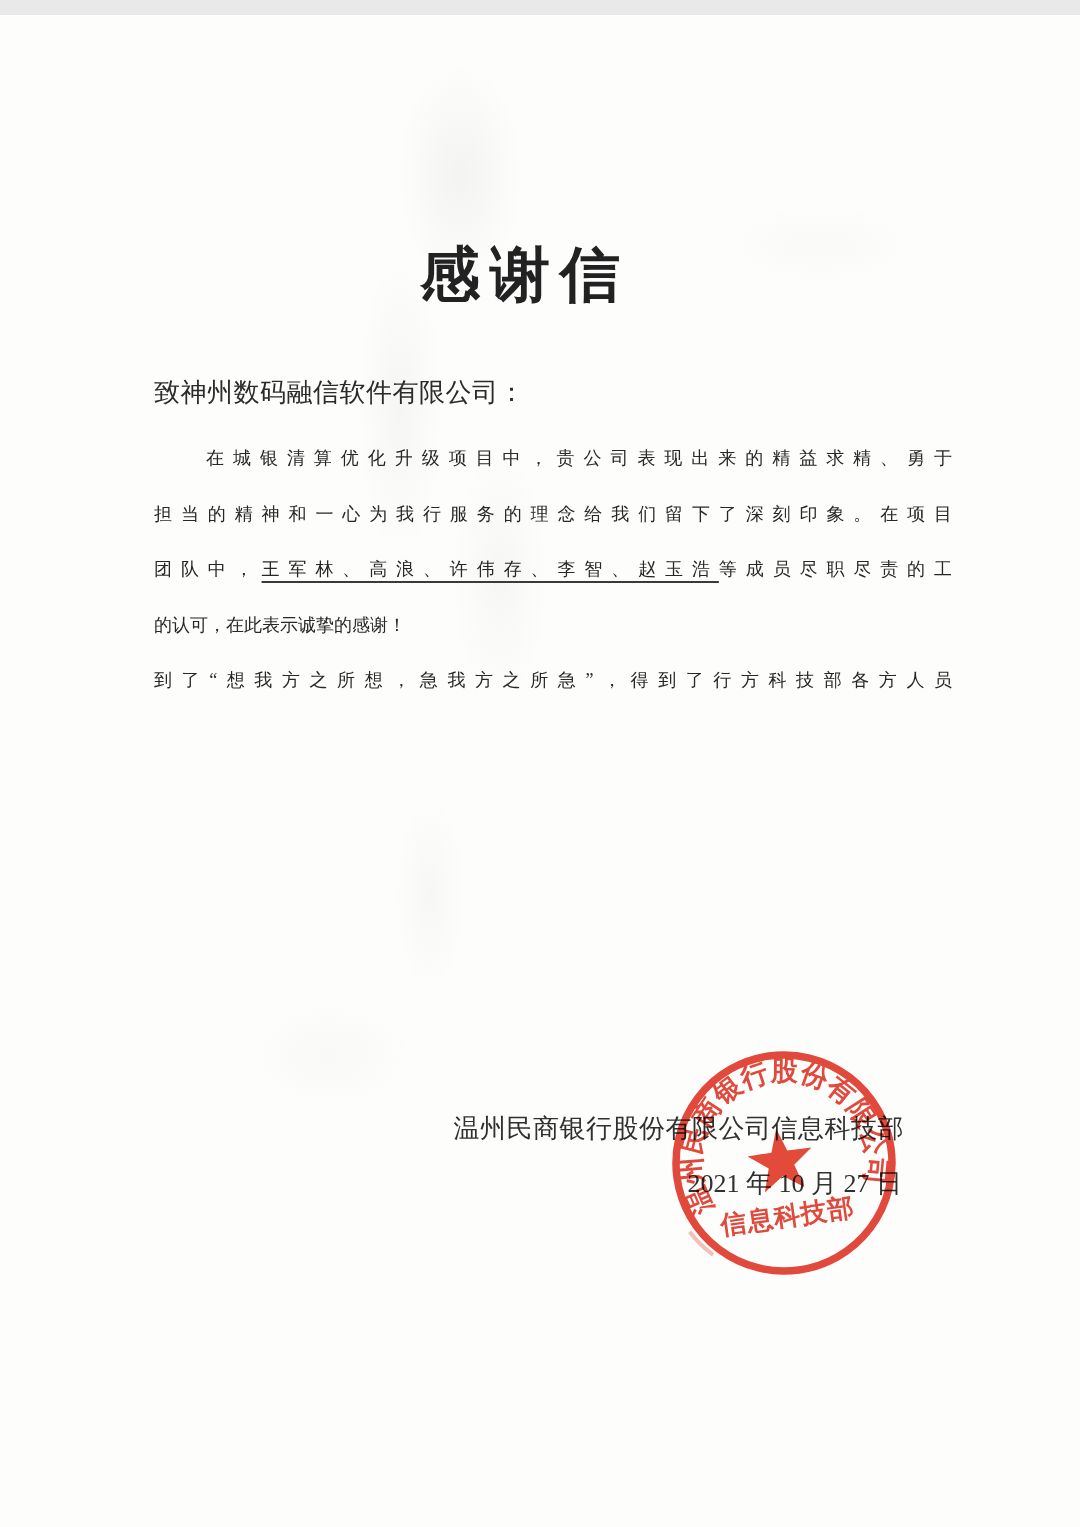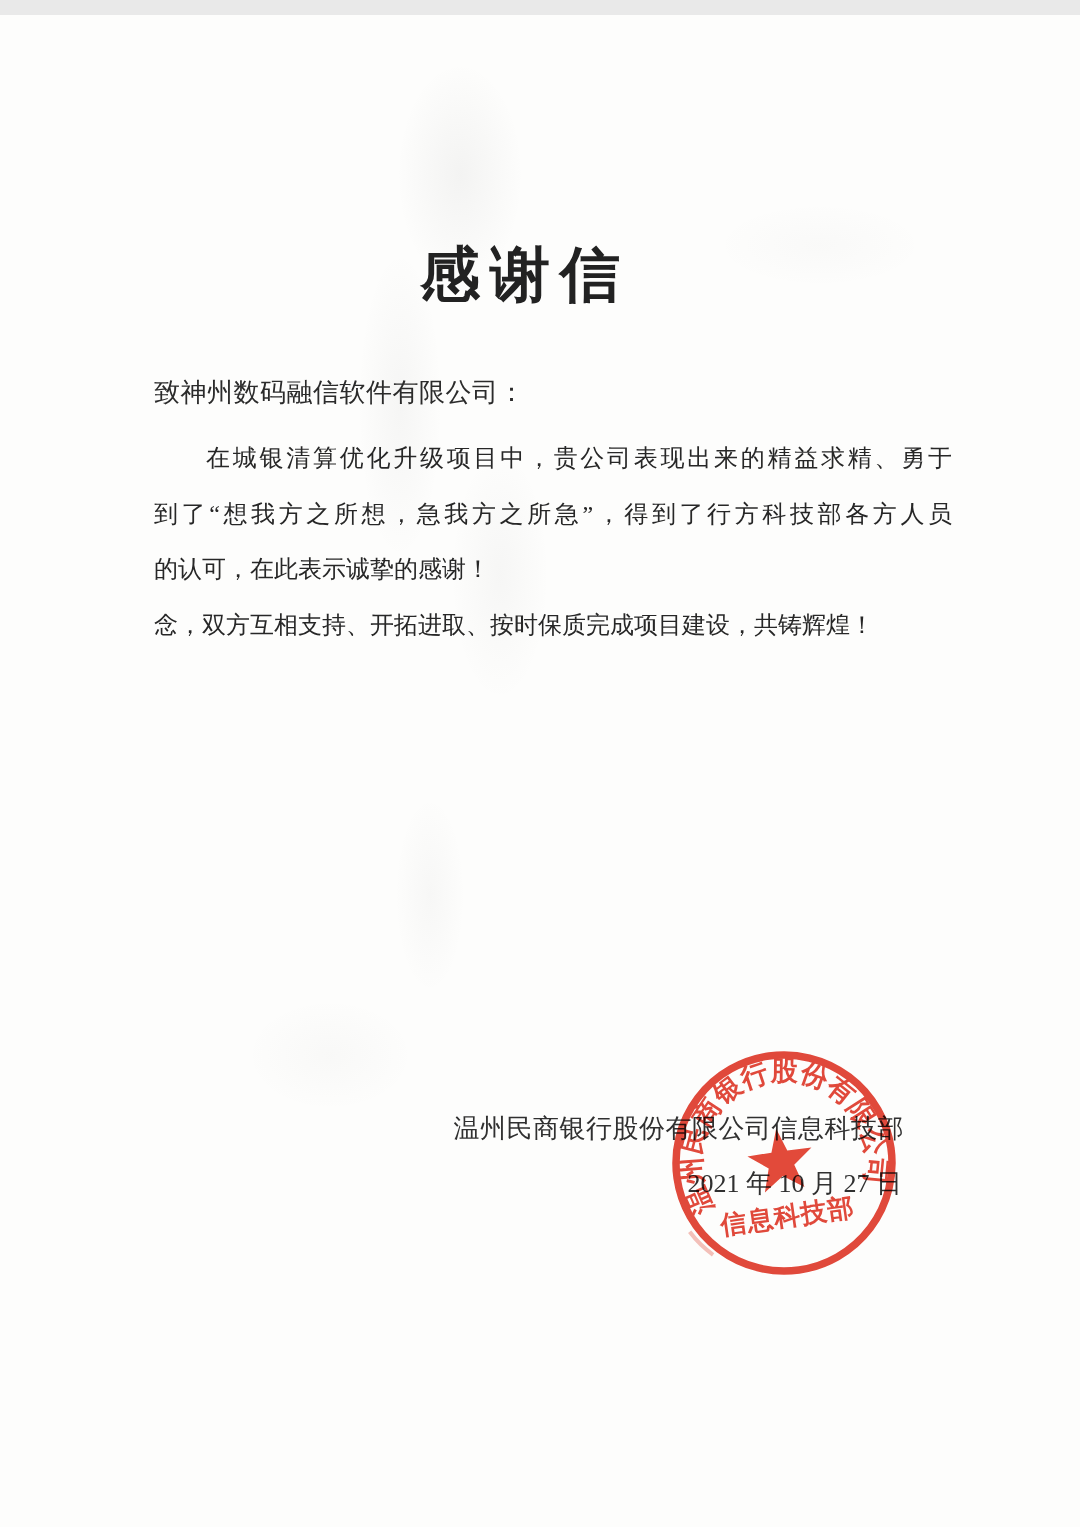--- a/index.html
+++ b/index.html
@@ -31,21 +31,21 @@
   }
   .salutation{
     position:absolute;left:154px;top:360px;
     font-size:26px;line-height:36px;letter-spacing:0.5px;text-align:center;
   }
   .body{
     position:absolute;left:154px;top:426px;width:798px;
   }
   .line{
     height:55.5px;line-height:34px;
-    font-size:24px;
+    font-size:18px;
     text-align:justify;
     color:#272727;
   }
   .fill{ text-align-last:justify; }
   .end{ text-align-last:left; }
   .indent{ text-indent:52px; }
   .u{
     text-decoration:underline;
     text-underline-offset:6px;
     text-decoration-thickness:1.5px;
@@ -78,23 +78,24 @@
 
 <div class="page">
   <div class="noise"></div>
 
   <div class="title">感谢信</div>
 
   <div class="salutation">致神州数码融信软件有限公司：</div>
 
   <div class="body">
     <div class="line fill indent">在城银清算优化升级项目中，贵公司表现出来的精益求精、勇于</div>
+    <div class="line fill">担当的精神和一心为我行服务的理念给我们留下了深刻印象。在项目</div>
+    <div class="line fill"><span>团队中，</span><span class="u">王军林、高浪、许伟存、李智、赵玉浩</span><span>等成员尽职尽责的工</span></div>
+    <div class="line end">的认可，在此表示诚挚的感谢！</div>
     <div class="line fill">到了“想我方之所想，急我方之所急”，得到了行方科技部各方人员</div>
-    <div class="line end">的认可，在此表示诚挚的感谢！</div>
-    <div class="line end">念，双方互相支持、开拓进取、按时保质完成项目建设，共铸辉煌！</div>
   </div>
 
   <div class="signature">温州民商银行股份有限公司信息科技部</div>
 
   <div class="date">2021 年 10 月 27 日</div>
 
   <svg class="seal" viewBox="0 0 230 230" xmlns="http://www.w3.org/2000/svg">
     <defs>
       <path id="arcPath" d="M 39.8 150.1 A 83 83 0 1 1 190.2 150.1" fill="none"></path>
     </defs>

